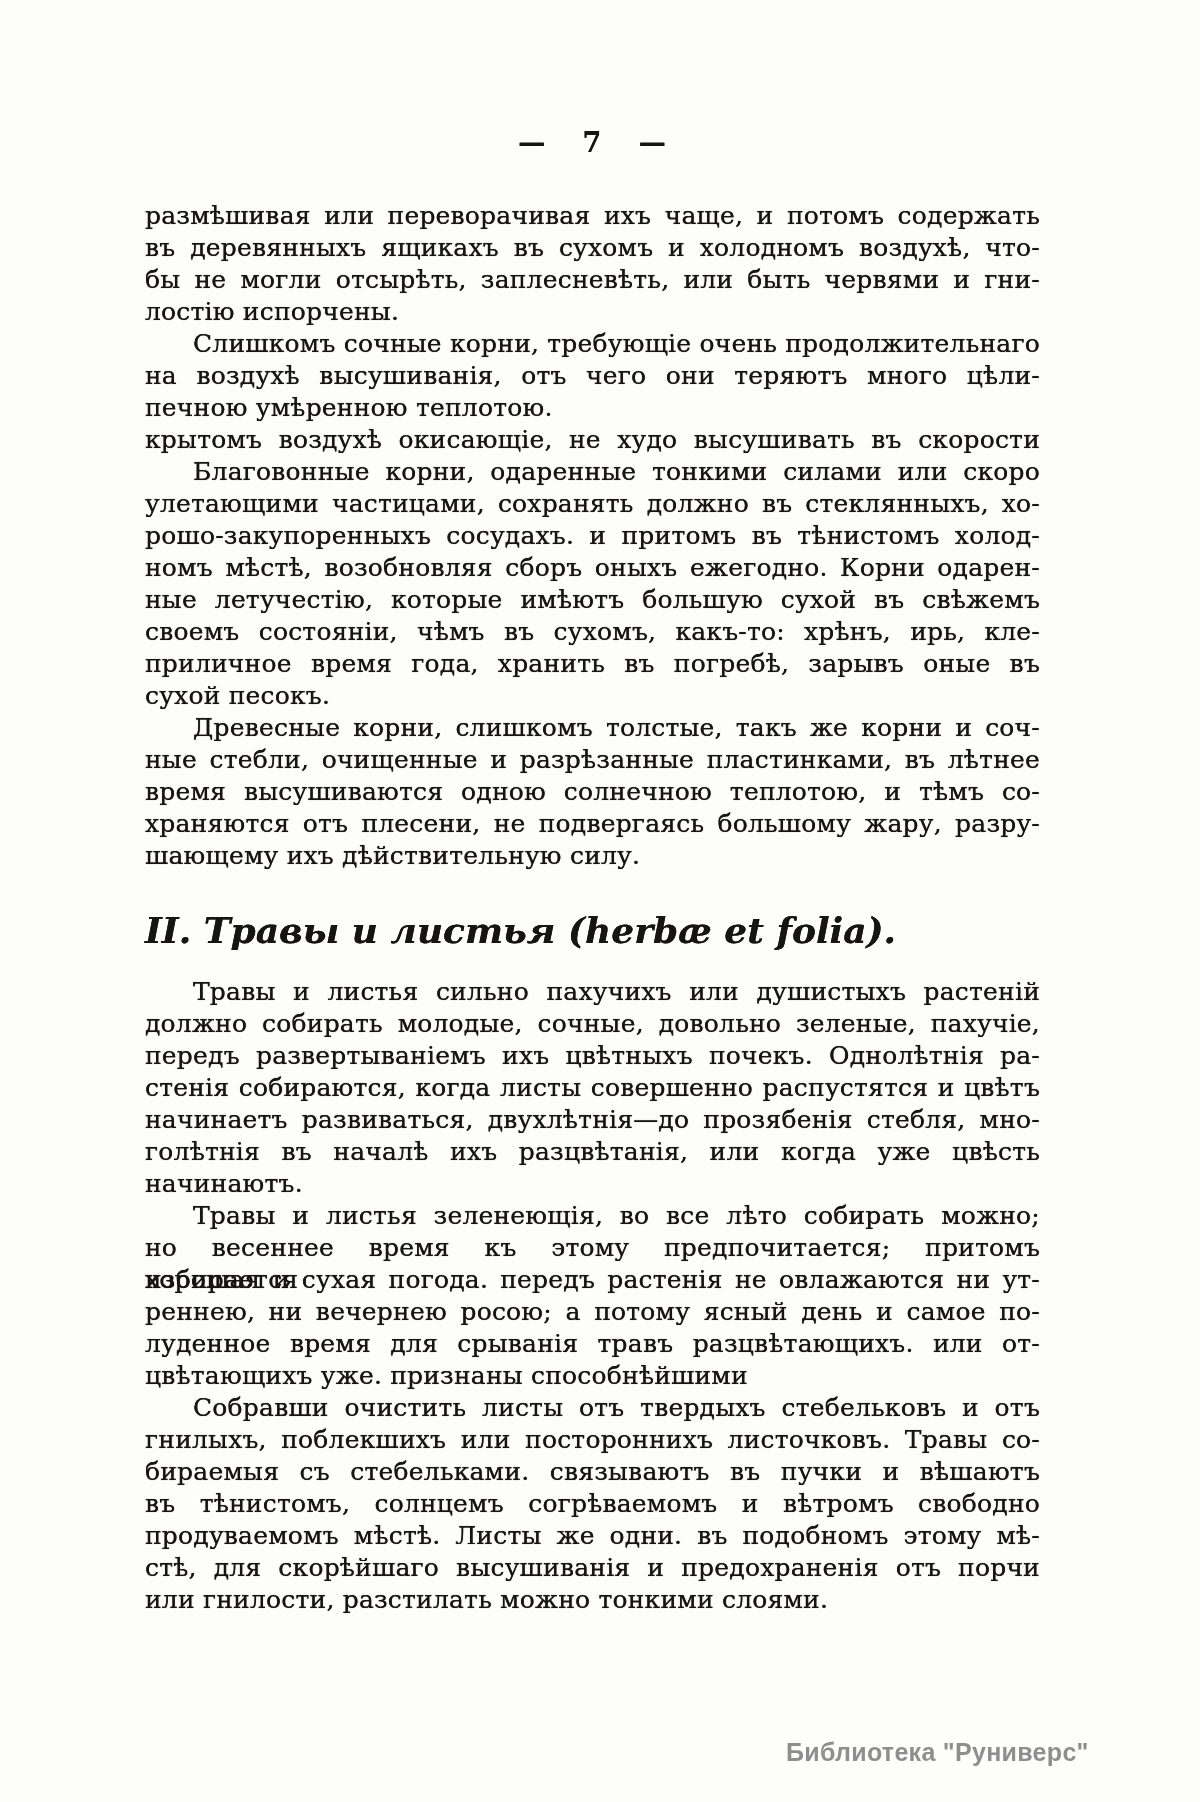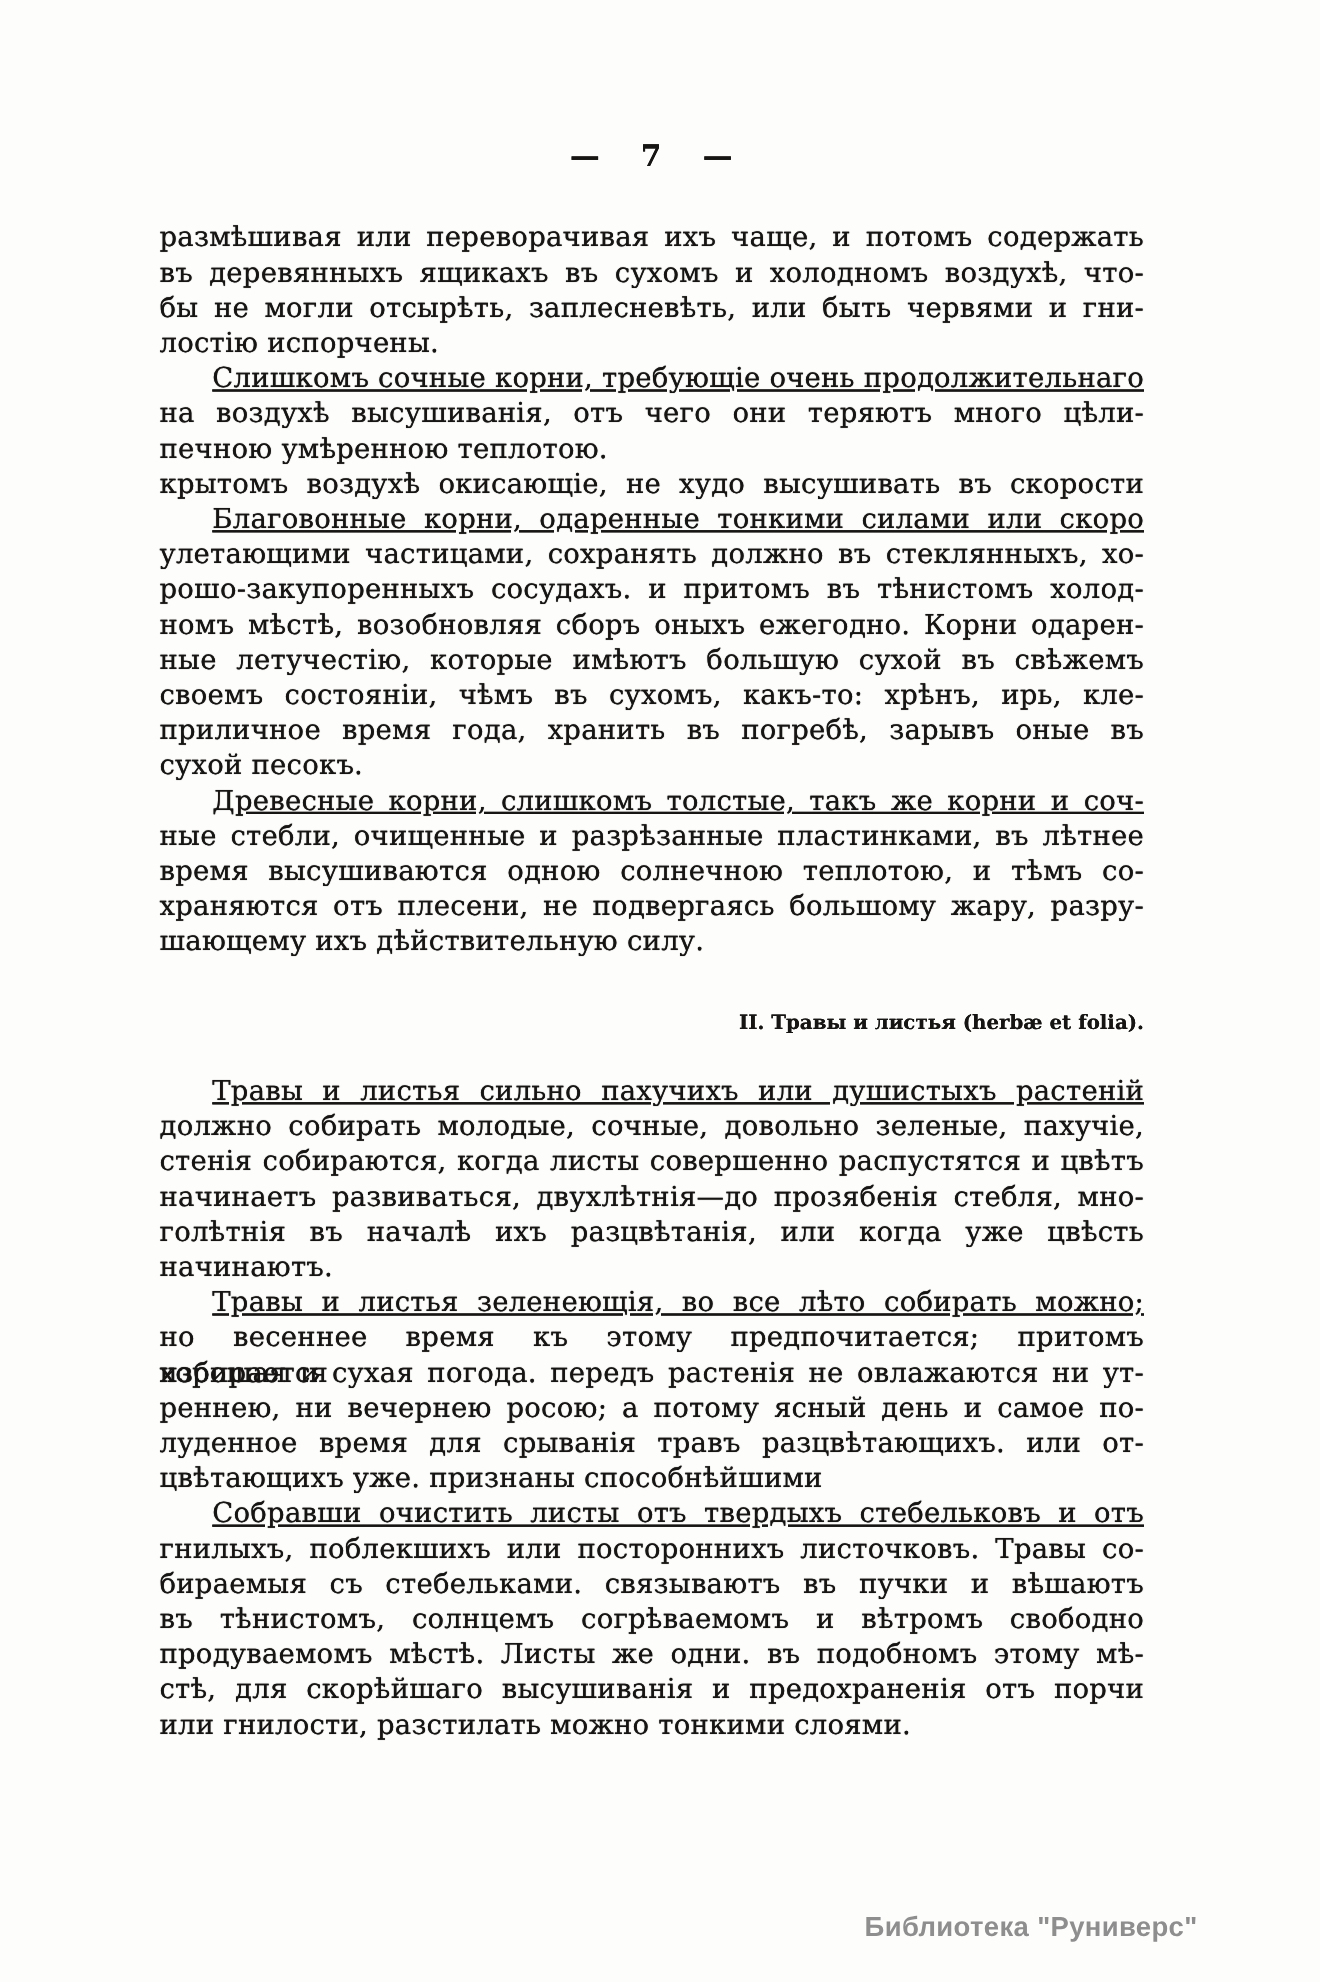--- a/index.html
+++ b/index.html
@@ -44,31 +44,31 @@
     text-shadow: 0 0 0.7px currentColor;
     letter-spacing: 0.2px;
   }
   .line.j {
     text-align: justify;
     text-align-last: justify;
     text-justify: inter-word;
   }
   .line.indent {
     text-indent: 48px;
-    text-decoration: underline;
   }
   .heading {
     margin-top: 42px;
     margin-bottom: 30px;
     height: 32px;
     line-height: 32px;
-    text-align: right;
-    font-size: 18px;
+    text-align: left;
+    font-size: 36px;
     font-weight: bold;
     text-shadow: 0 0 0.5px currentColor;
+    font-style: italic;
   }
   .watermark {
     position: absolute;
     left: 786px;
     top: 1738px;
     font-family: "Liberation Sans", sans-serif;
     font-size: 25px;
     font-weight: bold;
     color: #8e8e8e;
     letter-spacing: 0.3px;
@@ -107,20 +107,21 @@
         <div class="line j indent">Древесные корни, слишкомъ толстые, такъ же корни и соч-</div>
         <div class="line j">ные стебли, очищенные и разрѣзанные пластинками, въ лѣтнее</div>
         <div class="line j">время высушиваются одною солнечною теплотою, и тѣмъ со-</div>
         <div class="line j">храняются отъ плесени, не подвергаясь большому жару, разру-</div>
         <div class="line">шающему ихъ дѣйствительную силу.</div>
       </div>
       <div class="heading">II. Травы и листья (herbæ et folia).</div>
       <div class="para">
         <div class="line j indent">Травы и листья сильно пахучихъ или душистыхъ растеній</div>
         <div class="line j">должно собирать молодые, сочные, довольно зеленые, пахучіе,</div>
+        <div class="line j">передъ развертываніемъ ихъ цвѣтныхъ почекъ. Однолѣтнія ра-</div>
         <div class="line j">стенія собираются, когда листы совершенно распустятся и цвѣтъ</div>
         <div class="line j">начинаетъ развиваться, двухлѣтнія—до прозябенія стебля, мно-</div>
         <div class="line j">голѣтнія въ началѣ ихъ разцвѣтанія, или когда уже цвѣсть</div>
         <div class="line">начинаютъ.</div>
       </div>
       <div class="para">
         <div class="line j indent">Травы и листья зеленеющія, во все лѣто собирать можно;</div>
         <div class="line j">но весеннее время къ этому предпочитается; притомъ избирается</div>
         <div class="line j">хорошая и сухая погода. передъ растенія не овлажаются ни ут-</div>
         <div class="line j">реннею, ни вечернею росою; а потому ясный день и самое по-</div>

